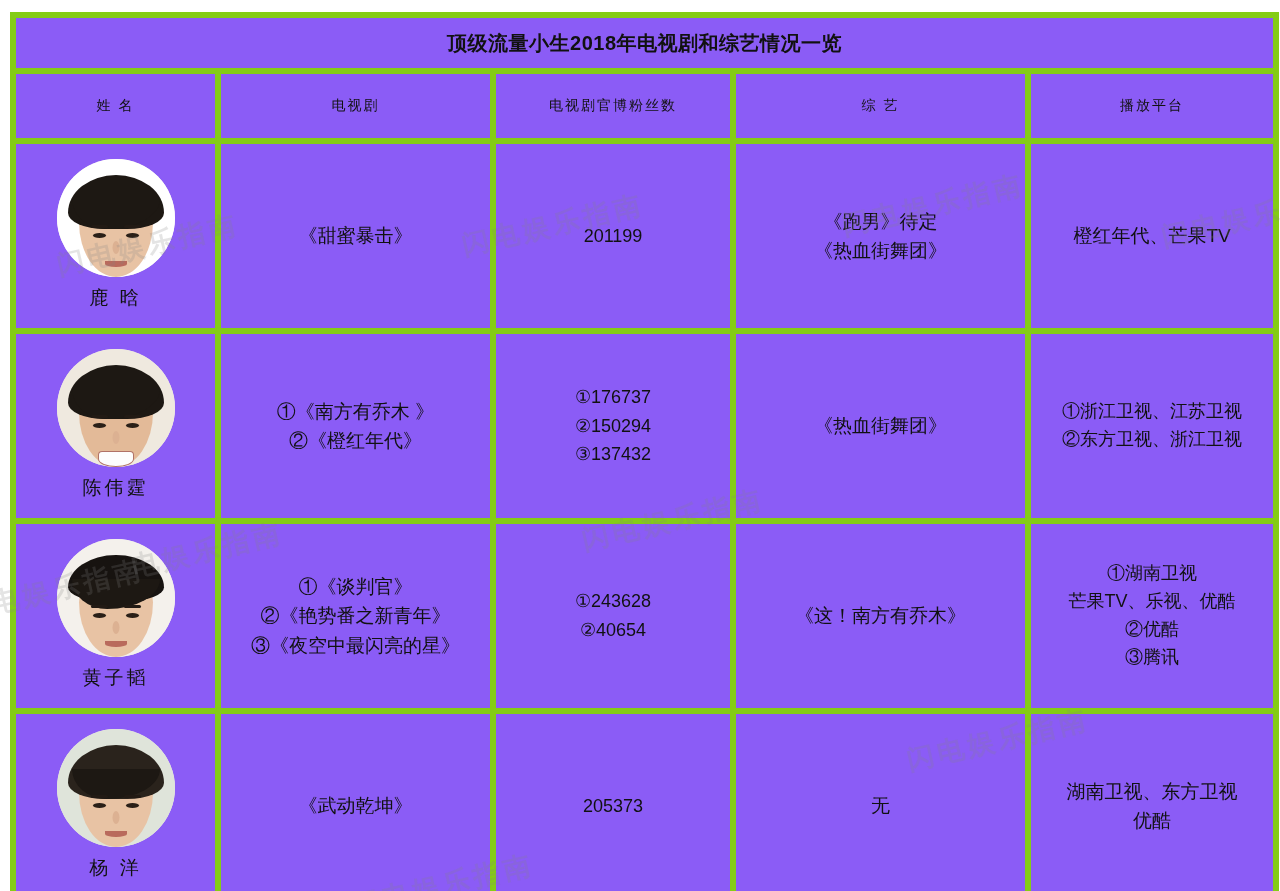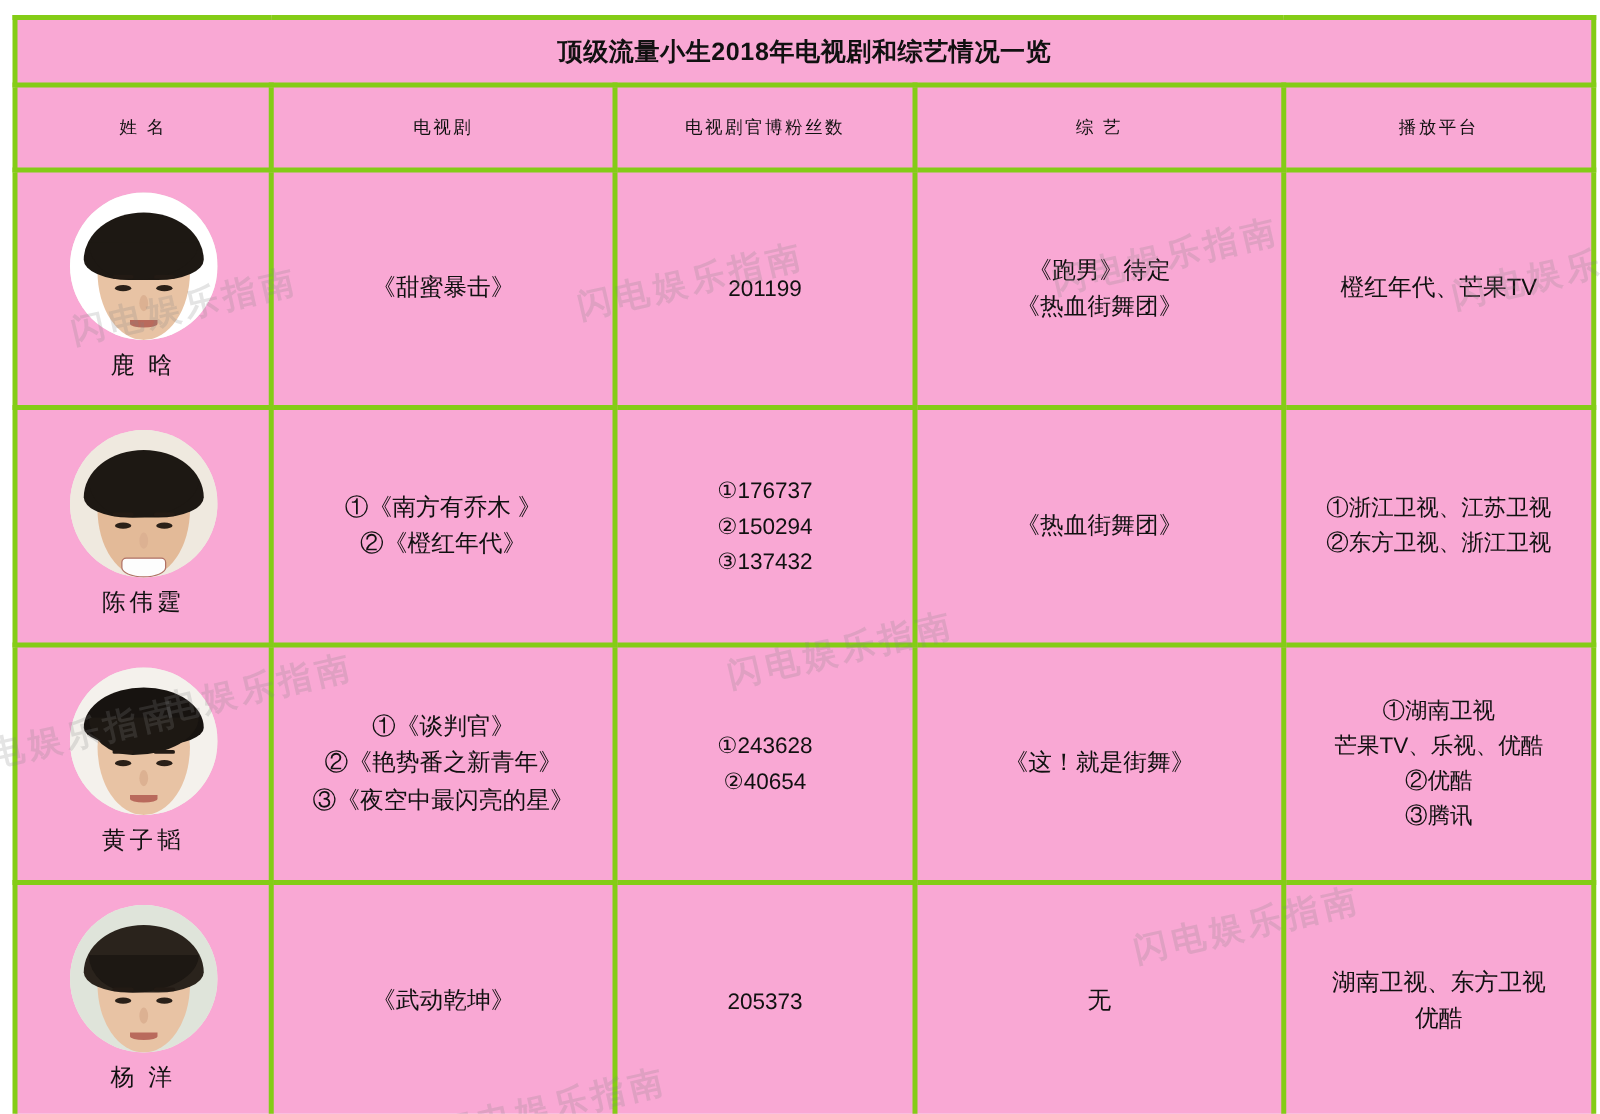--- a/index.html
+++ b/index.html
@@ -23,25 +23,25 @@
   }
 
   table.grid {
     border-collapse: collapse;
     table-layout: fixed;
     width: 1265px;
     margin: 12px 0 0 10px;
   }
 
   table.grid td {
-    border: 4px solid #84cc16;
+    border: 6px solid #84cc16;
     vertical-align: middle;
     text-align: center;
     color: #111;
-    background: #f9a8d4;
+    background: #8b5cf6;
   }
 
   
   .title-cell {
     background: #ffff00;
     height: 48px;
     font-size: 20px;
     font-weight: bold;
     letter-spacing: 0.5px;
     color: #111;
@@ -355,21 +355,21 @@
         </div>
       </td>
       <td class="body-cell fans">
         <div class="lines">
           <div>①243628</div>
           <div>②40654</div>
         </div>
       </td>
       <td class="body-cell">
         <div class="lines">
-          <div>《这！就是街舞》</div>
+          <div>《这！南方有乔木》</div>
         </div>
       </td>
       <td class="body-cell">
         <div class="lines" style="font-size:18px">
           <div>①湖南卫视</div>
           <div>芒果TV、乐视、优酷</div>
           <div>②优酷</div>
           <div>③腾讯</div>
         </div>
       </td>

